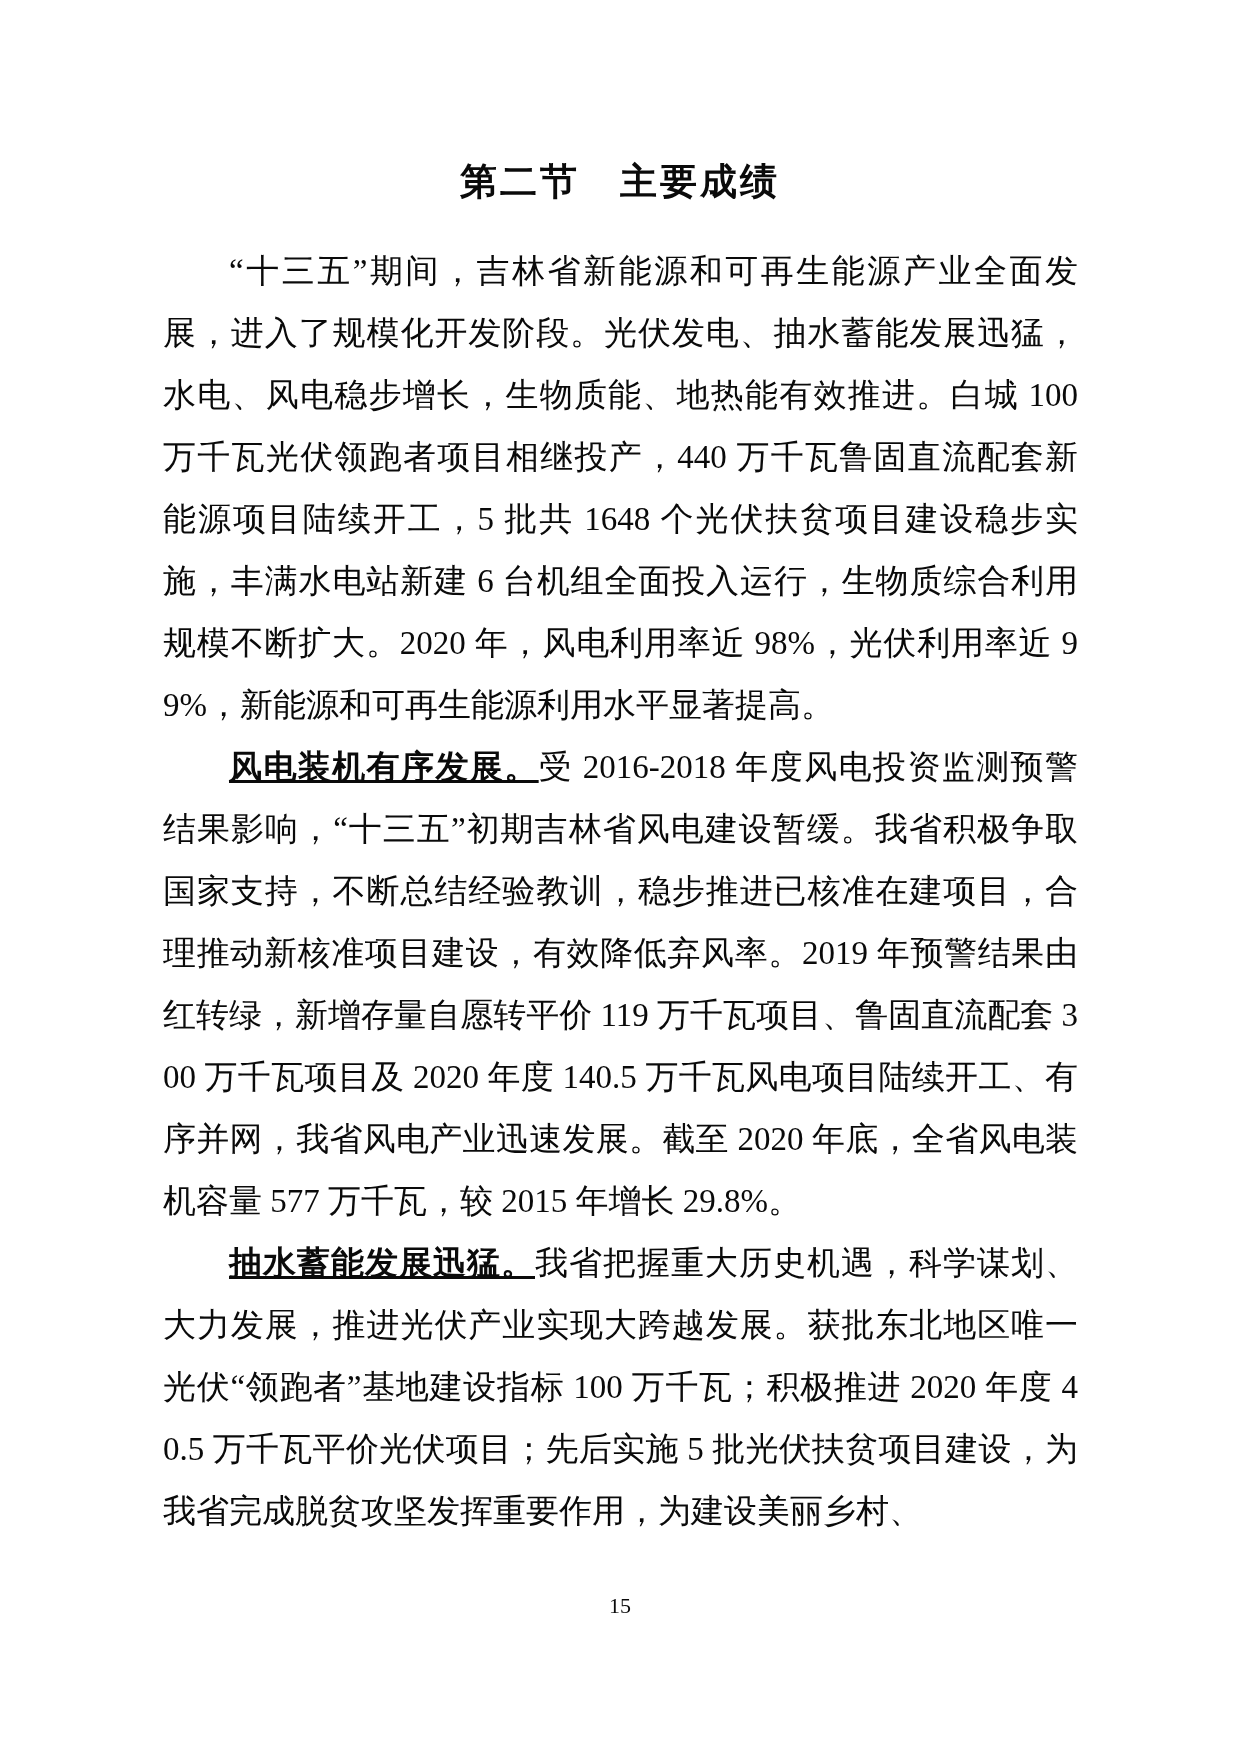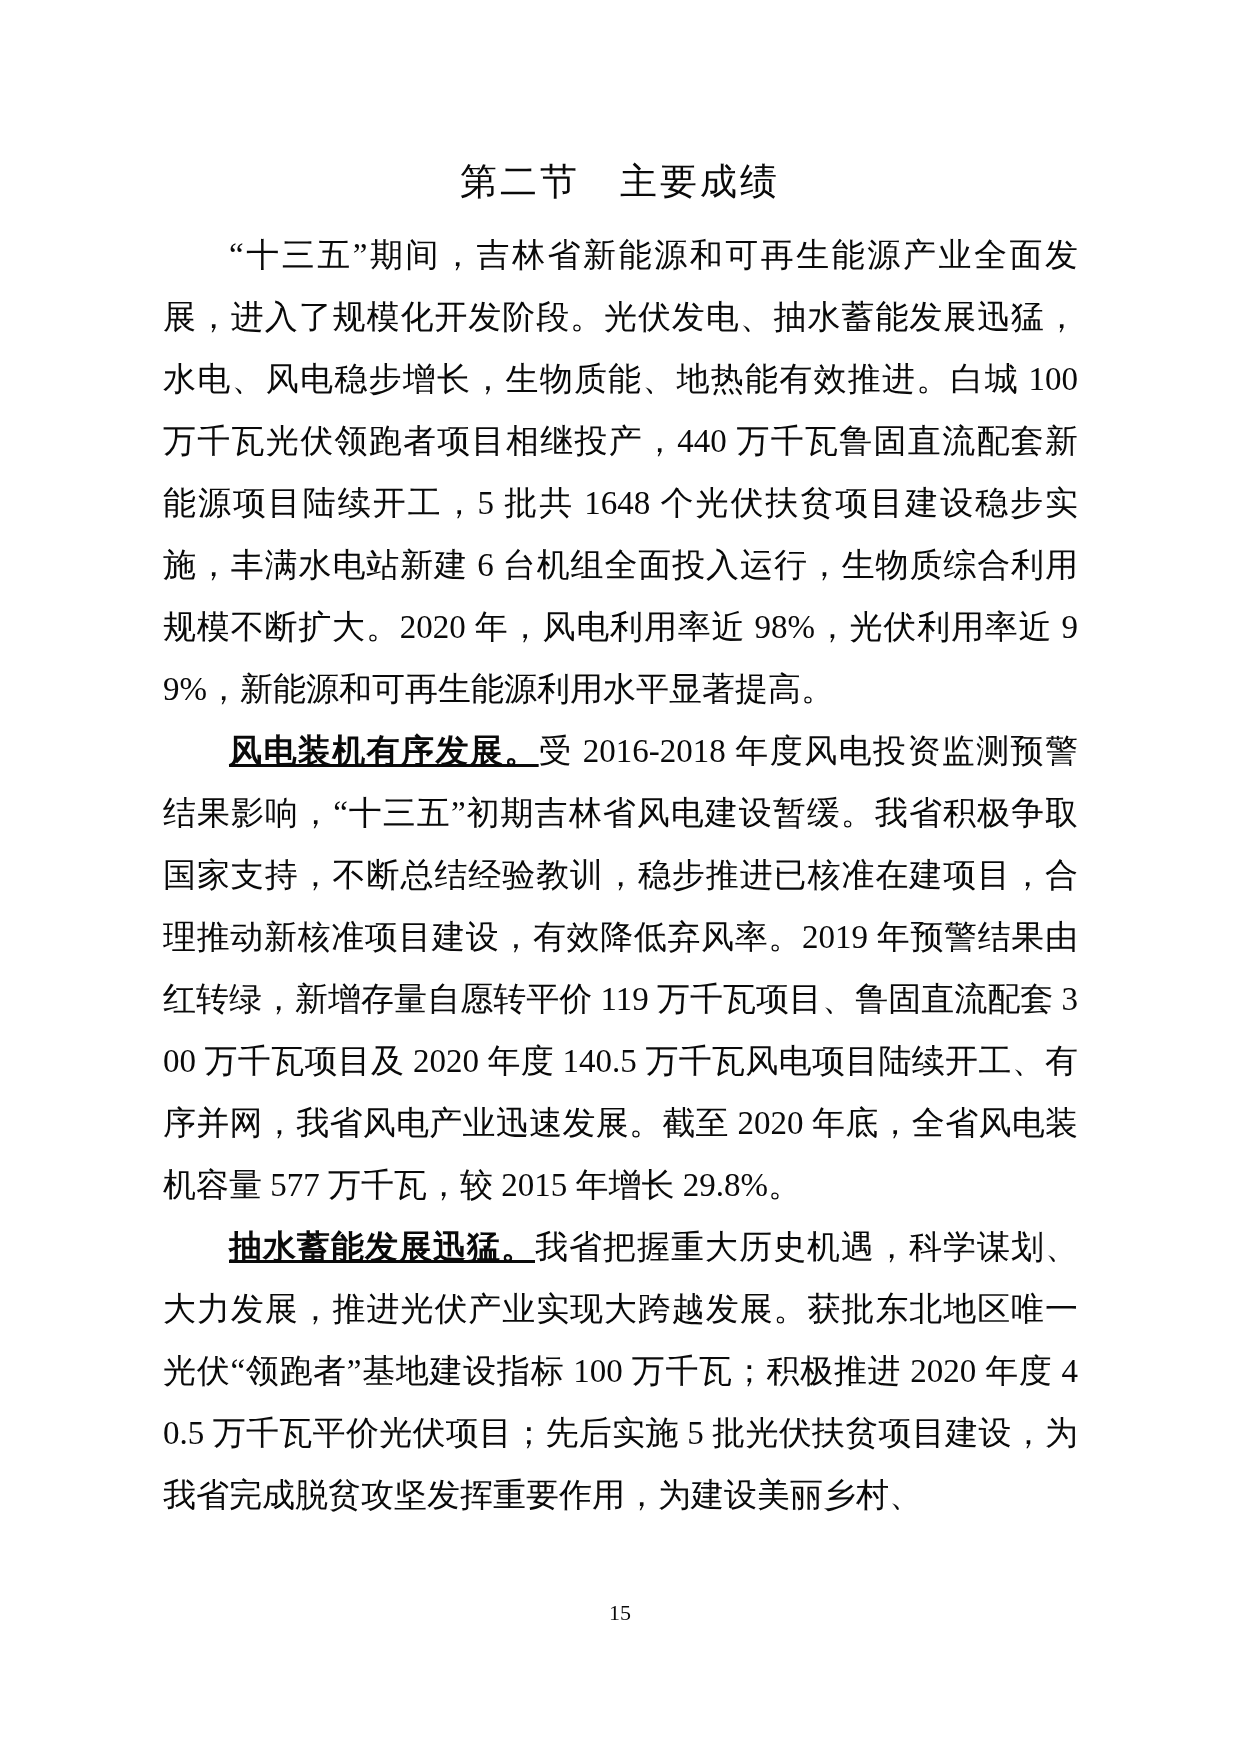--- a/index.html
+++ b/index.html
@@ -18,27 +18,27 @@
   }
   .doc-title {
     position: absolute;
     top: 158px;
     left: 0;
     width: 100%;
     margin: 0;
     text-align: center;
     font-size: 37px;
     line-height: 48px;
-    font-weight: normal;
+    font-weight: bold;
     letter-spacing: 3px;
     color: #0a0a0a;
   }
   .doc-body {
     position: absolute;
-    top: 224px;
+    top: 240px;
     left: 163px;
     width: 915px;
     font-size: 33px;
     line-height: 62px;
     text-align: justify;
     color: #0a0a0a;
   }
   .para {
     margin: 0;
     text-indent: 2em;
@@ -50,21 +50,20 @@
   }
   .page-number {
     position: absolute;
     top: 1592px;
     left: 0;
     width: 100%;
     text-align: center;
     font-size: 22px;
     line-height: 28px;
     color: #0a0a0a;
-    margin-top: 7px;
   }
 </style>
 </head>
 <body>
 
 <div class="page">
 
   <h1 class="doc-title">第二节　主要成绩</h1>
 
   <div class="doc-body">

